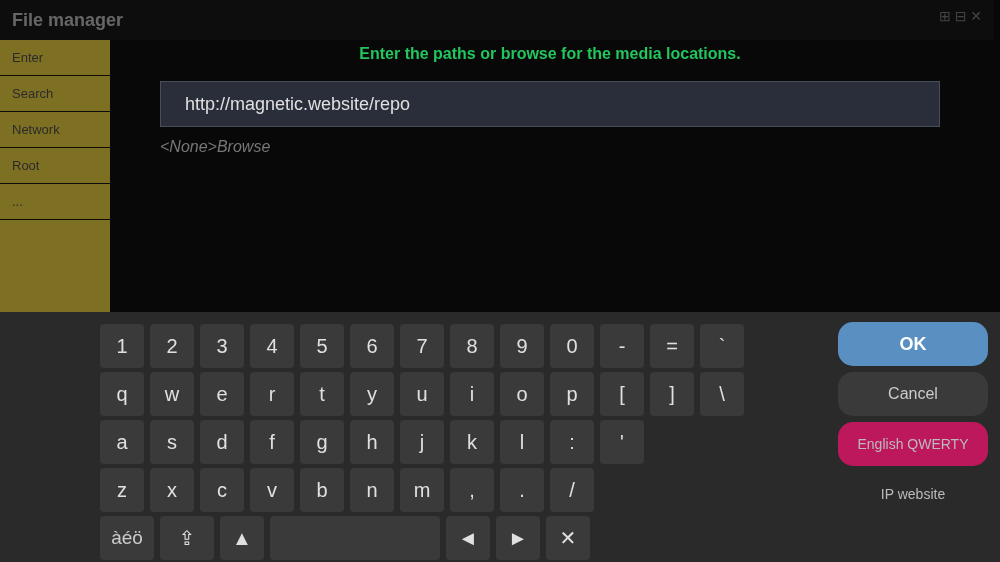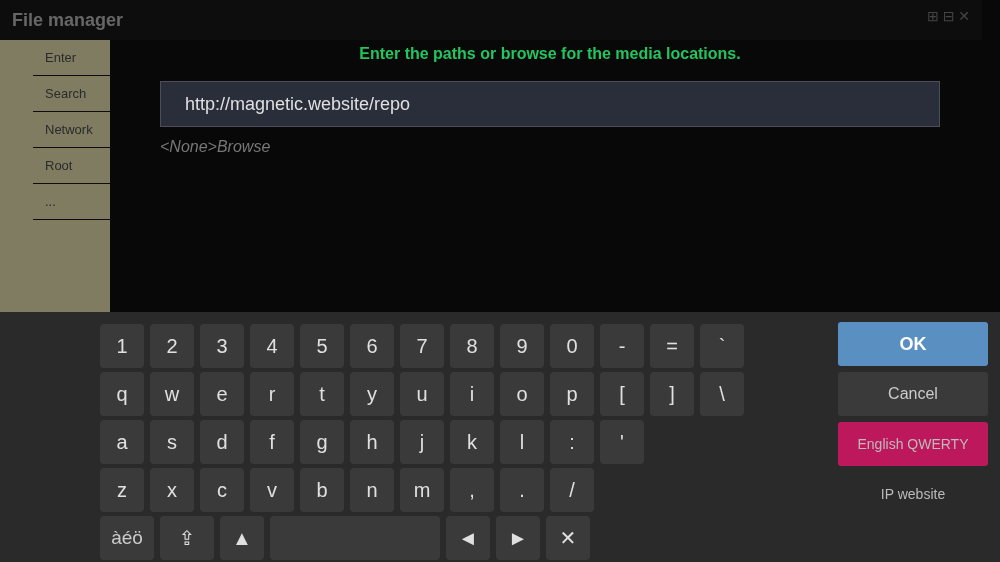--- a/index.html
+++ b/index.html
@@ -14,21 +14,21 @@
 
     
     .bg-area {
       position: absolute;
       top: 0; left: 0; right: 0; bottom: 0;
       background: #111;
     }
 
     .top-bar {
       position: absolute;
-      top: 0; left: 0; right: 18px;
+      top: 0; left: 0; right: 6px;
       height: 40px;
       background: #1a1a1a;
       display: flex;
       align-items: center;
       padding: 0 12px;
     }
 
     .top-bar-title {
       color: #ccc;
       font-size: 18px;
@@ -45,22 +45,21 @@
       font-size: 14px;
     }
 
     
     .sidebar-bg {
       position: absolute;
       top: 40px;
       left: 0;
       width: 110px;
       bottom: 0;
-      background: #fef9c3;
-      padding-left: 33px;
+      background: #fde047;
     }
 
     .sidebar-item-bg {
       padding: 10px 12px;
       color: #555;
       font-size: 13px;
       border-bottom: 1px solid #1a1a1a;
       display: flex;
       align-items: center;
       gap: 6px;
@@ -201,21 +200,21 @@
       background: #2a2a2a;
     }
 
     .right-btn {
       width: 150px;
       height: 44px;
       display: flex;
       align-items: center;
       justify-content: center;
       font-size: 16px;
-      border-radius: 3px;
+      border-radius: 15px;
       cursor: pointer;
       font-family: Arial, sans-serif;
     }
 
     .btn-ok {
       background: #5a8fc2;
       color: #fff;
       font-weight: bold;
       font-size: 18px;
     }

